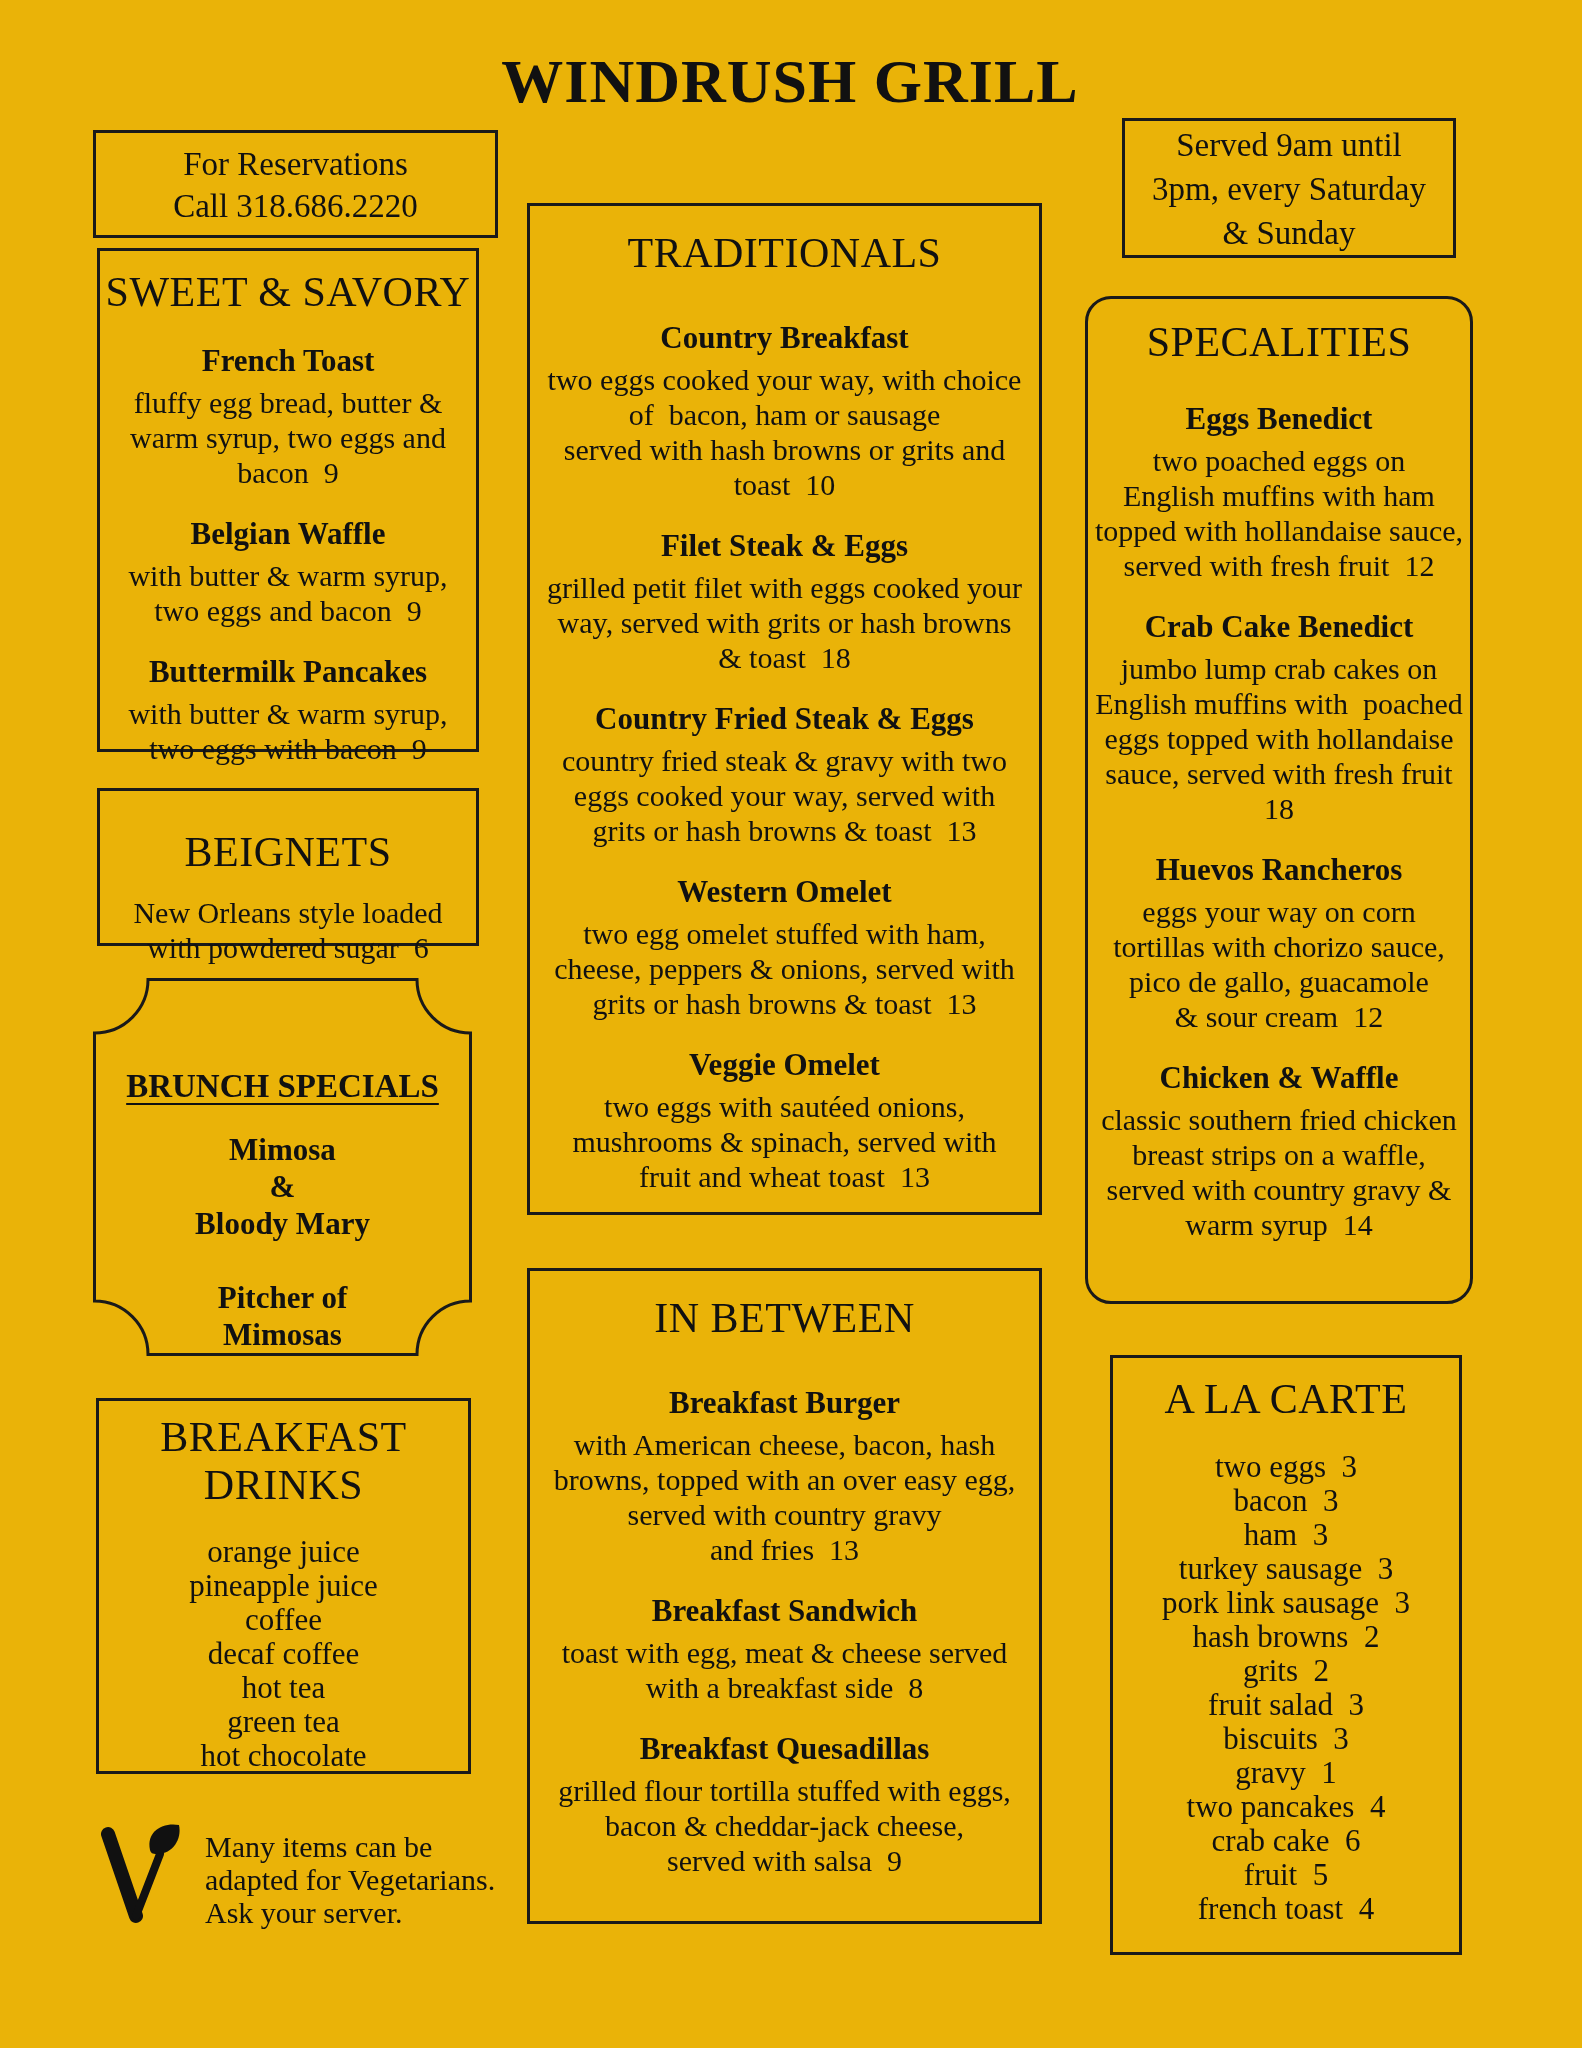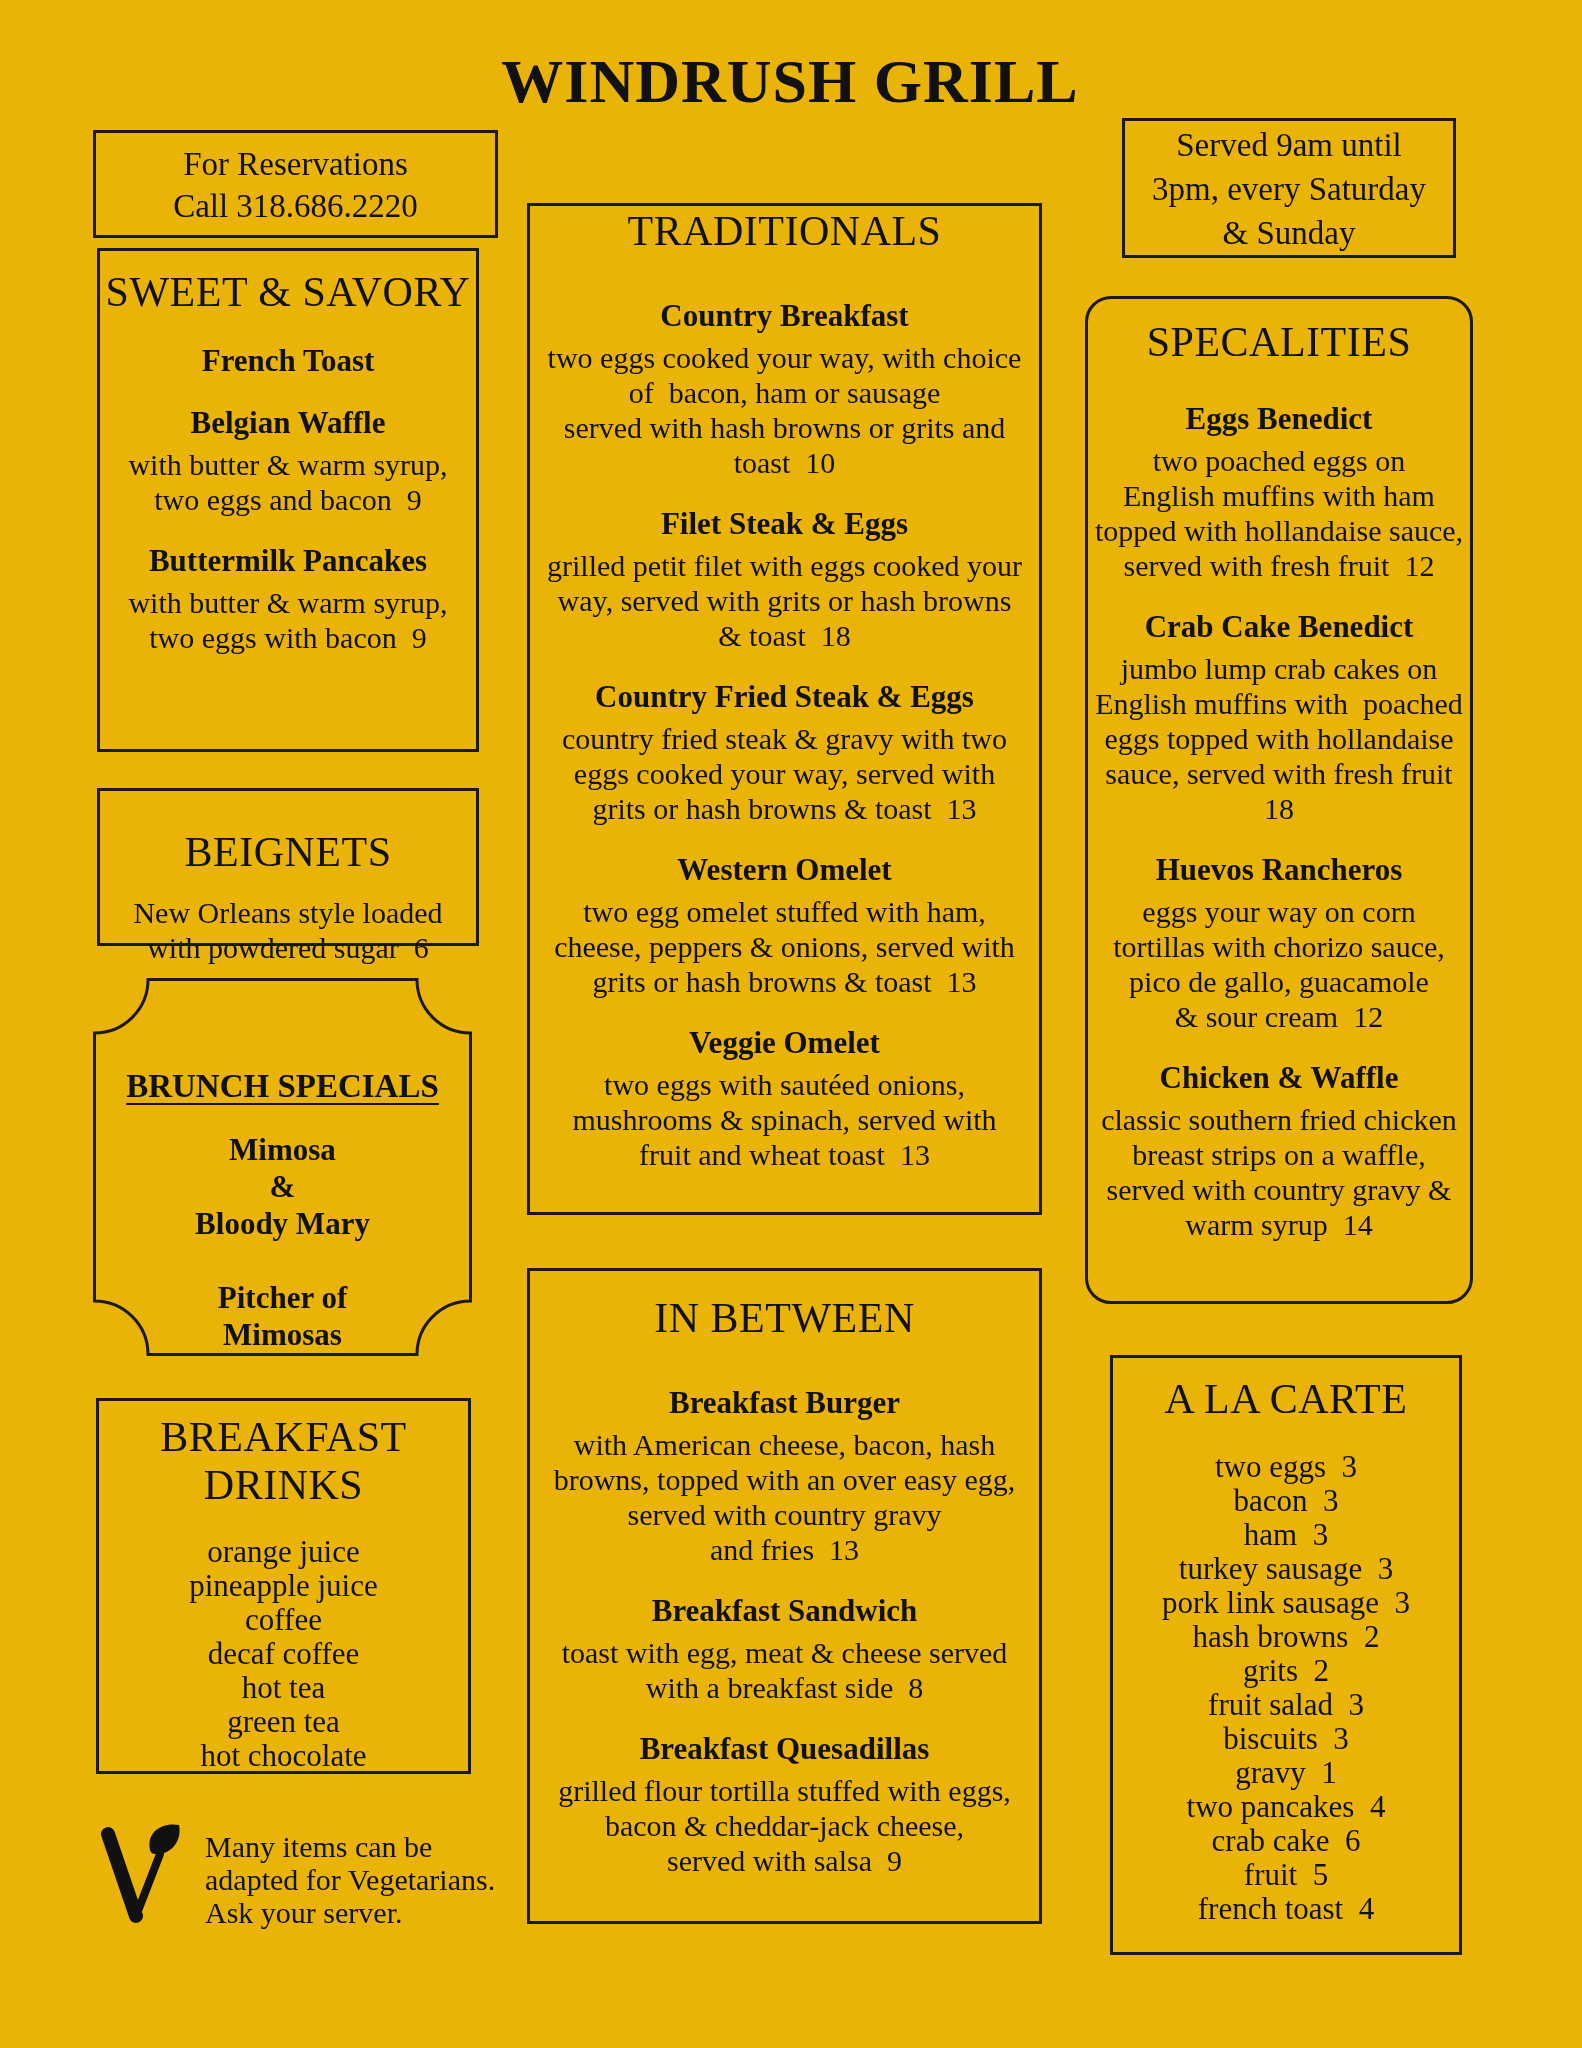--- a/index.html
+++ b/index.html
@@ -83,20 +83,23 @@
   <div class="box note-box served-note" style="left:1122px; top:118px; width:334px; height:140px;">
     <div class="pre">Served 9am until
 3pm, every Saturday
 &amp; Sunday</div>
   </div>
 
   <div class="box" style="left:97px; top:248px; width:382px; height:504px; padding-top:16px;">
     <div class="box-heading heading-gap-md">SWEET &amp; SAVORY</div>
     <div class="item">
       <div class="item-name">French Toast</div>
+      <div class="item-desc"><span class="pre">fluffy egg bread, butter &amp;
+warm syrup, two eggs and
+bacon</span><span class="price">9</span></div>
     </div>
     <div class="item">
       <div class="item-name">Belgian Waffle</div>
       <div class="item-desc"><span class="pre">with butter &amp; warm syrup,
 two eggs and bacon</span><span class="price">9</span></div>
     </div>
     <div class="item">
       <div class="item-name">Buttermilk Pancakes</div>
       <div class="item-desc"><span class="pre">with butter &amp; warm syrup,
 two eggs with bacon</span><span class="price">9</span></div>
@@ -140,21 +143,21 @@
     <svg width="82" height="102" viewBox="0 0 82 102">
       <path d="M8 12 L36 94" stroke="#111" stroke-width="14" stroke-linecap="round" fill="none"></path>
       <path d="M36 94 L60 32" stroke="#111" stroke-width="8" stroke-linecap="round" fill="none"></path>
       <path d="M50 28 C46 10 62 0 79 3 C82 17 73 32 57 32 C52 32 51 31 50 28 Z" fill="#111"></path>
     </svg>
   </div>
   <div class="veg-note-text pre">Many items can be
 adapted for Vegetarians.
 Ask your server.</div>
 
-  <div class="box" style="left:527px; top:203px; width:515px; height:1012px; ">
+  <div class="box" style="left:527px; top:203px; width:515px; height:1012px; padding-top:22px;">
     <div class="box-heading heading-gap-lg">TRADITIONALS</div>
     <div class="item">
       <div class="item-name">Country Breakfast</div>
       <div class="item-desc"><span class="pre">two eggs cooked your way, with choice
 of  bacon, ham or sausage
 served with hash browns or grits and
 toast</span><span class="price">10</span></div>
     </div>
     <div class="item">
       <div class="item-name">Filet Steak &amp; Eggs</div>

